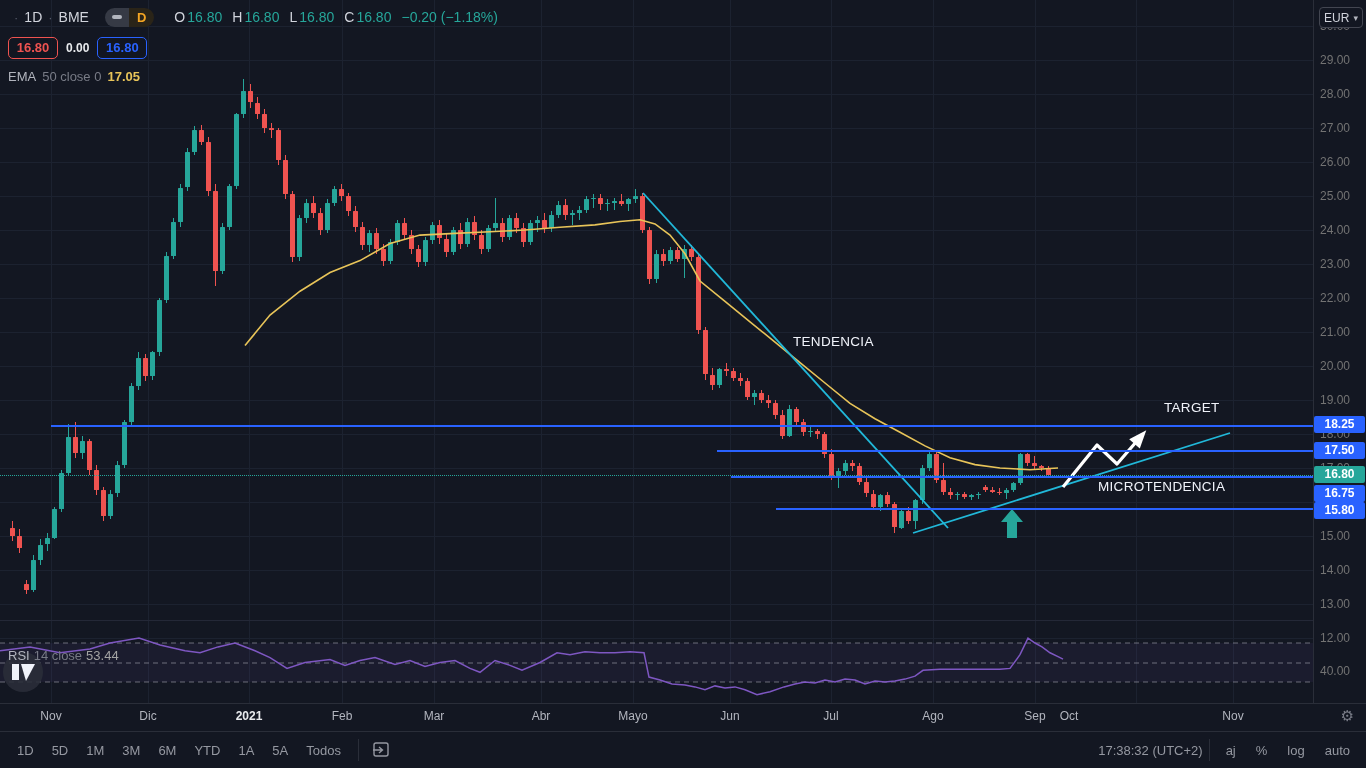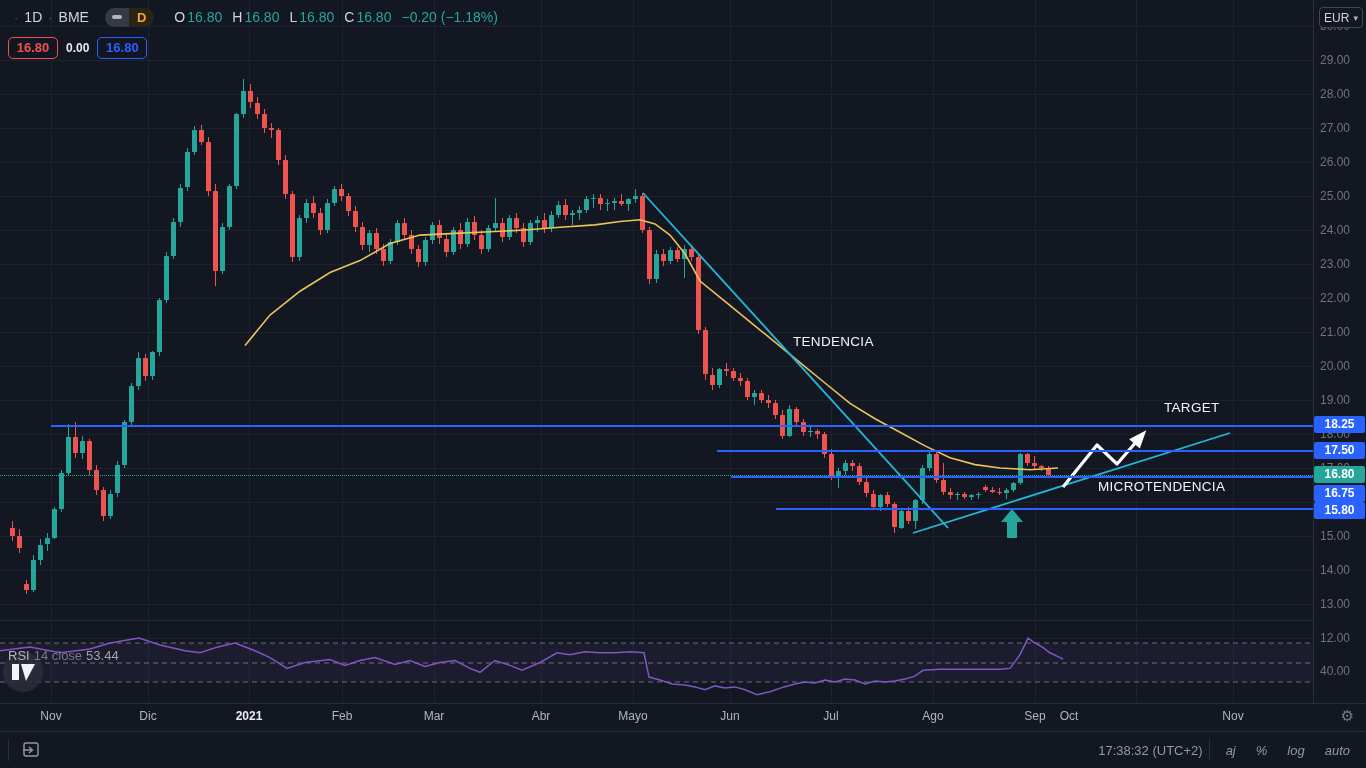--- a/index.html
+++ b/index.html
@@ -83,21 +83,21 @@
 
   
   #footer { position:absolute; left:0; top:731px; width:1366px; height:37px; border-top:1px solid #2a2e39;
             background:#131722; z-index:5; display:flex; align-items:center; }
   .rangebtn { color:#9598a1; font-size:13px; padding:4px 9px; border-radius:4px; cursor:pointer; }
   .rangebtn:first-child { margin-left:8px; }
   .fdivider { width:1px; height:22px; background:#2a2e39; margin:0 8px; }
   #godate { cursor:pointer; margin-left:4px; display:flex; align-items:center; }
   #footer-right { margin-left:auto; display:flex; align-items:center; }
   #clock { color:#9598a1; font-size:13px; cursor:pointer; }
-  .adjbtn { color:#9598a1; font-size:13px; padding:4px 10px; cursor:pointer;font-style:italic; }
+  .adjbtn { color:#9598a1; font-size:13px; padding:4px 10px; cursor:pointer; }
   #footer-right .fdivider { margin:0 6px; }
   #footer-right { padding-right:6px; }
 </style>
 </head>
 <body>
 
 <div id="app">
 
   <div id="gridlayer">
       <div class="vline" style="left:51px"></div>
@@ -531,35 +531,41 @@
         <span class="l">C</span>
           <span class="v">16.80</span>
         <span class="chg">−0.20 (−1.18%)</span>
       </span>
     </div>
     <div id="row2">
       <span class="pxbtn sell">16.80</span>
       <span id="spread">0.00</span>
       <span class="pxbtn buy">16.80</span>
     </div>
+    <div id="row3">
+      <span class="indname">EMA</span>
+      <span class="indparams">50 close 0</span>
+      <span class="emaval">17.05</span>
+    </div>
   </div>
 
   <div id="rsirow">
     <span class="indname">RSI</span>
     <span class="indparams">14 close</span>
     <span class="rsival">53.44</span>
   </div>
 
   <svg id="tvlogo" width="42" height="42">
     <circle cx="21" cy="21" r="20" fill="rgba(42,46,57,0.88)"></circle>
     <rect x="10" y="13" width="7" height="16" fill="#f0f3fa"></rect>
     <polygon points="19,13 33,13 24,30" fill="#f0f3fa"></polygon>
   </svg>
 
   <div id="footer">
+    <div id="rangebtns"><span class="rangebtn">1D</span><span class="rangebtn">5D</span><span class="rangebtn">1M</span><span class="rangebtn">3M</span><span class="rangebtn">6M</span><span class="rangebtn">YTD</span><span class="rangebtn">1A</span><span class="rangebtn">5A</span><span class="rangebtn">Todos</span></div>
     <div class="fdivider"></div>
     <span id="godate">
       <svg width="20" height="18" viewBox="0 0 20 18">
         <rect x="3" y="2" width="14" height="13" rx="2" fill="none" stroke="#9598a1" stroke-width="1.4"></rect>
         <path d="M2 9 h9 M8 6 l3.5 3 L8 12" fill="none" stroke="#9598a1" stroke-width="1.4"></path>
       </svg>
     </span>
     <div id="footer-right">
       <span id="clock">17:38:32 (UTC+2)</span>
       <div class="fdivider"></div>

